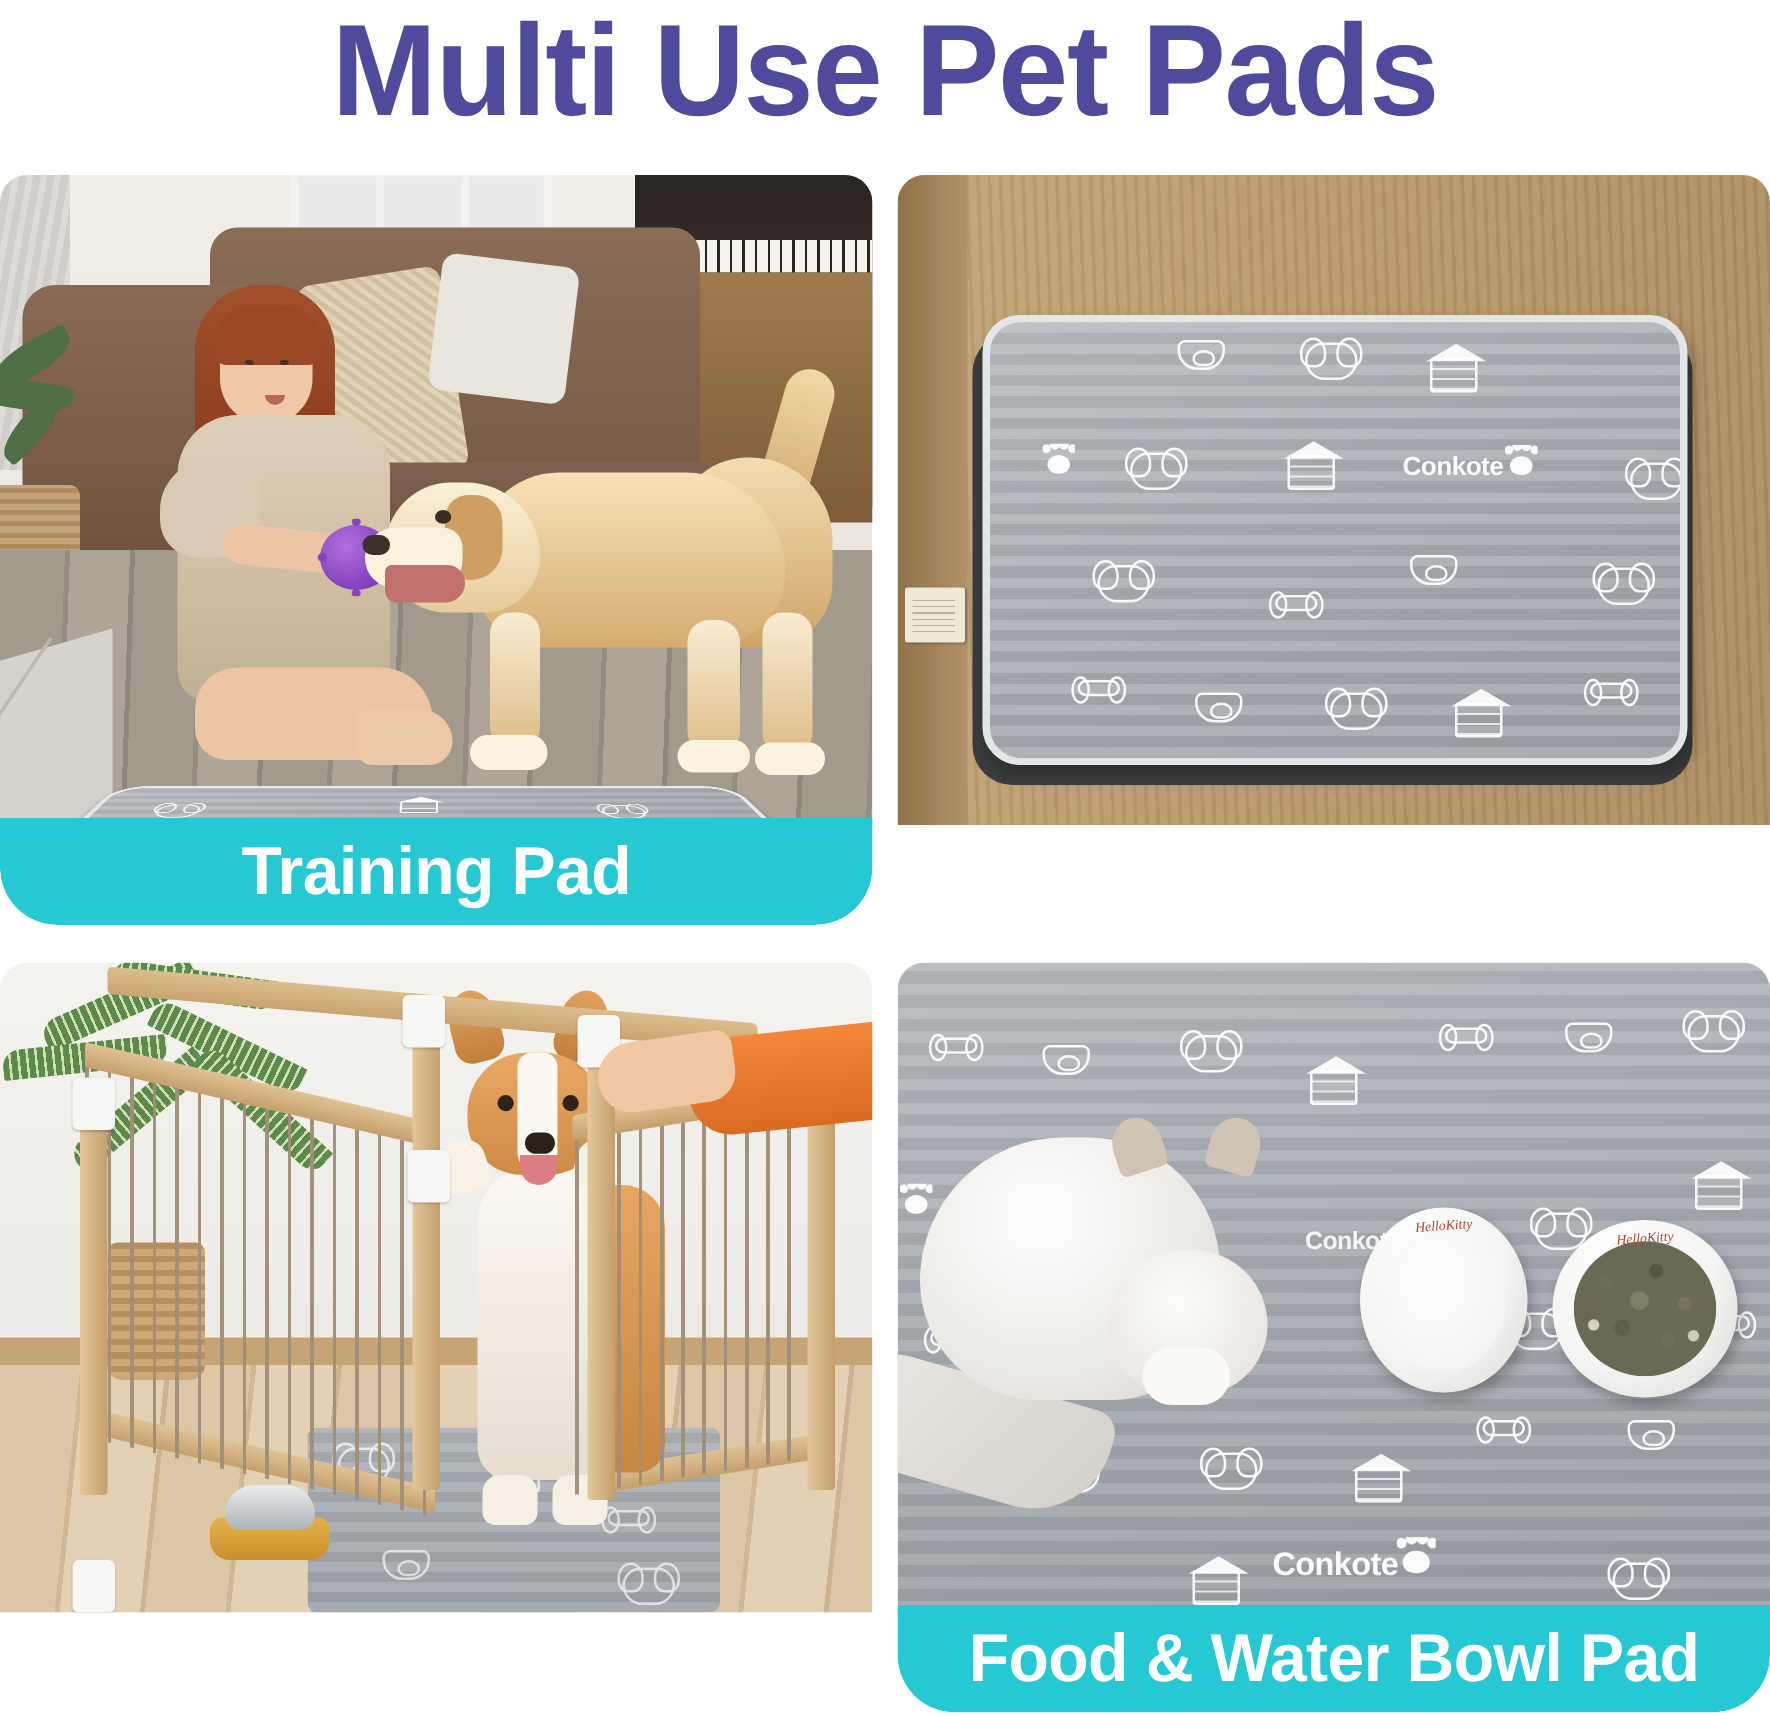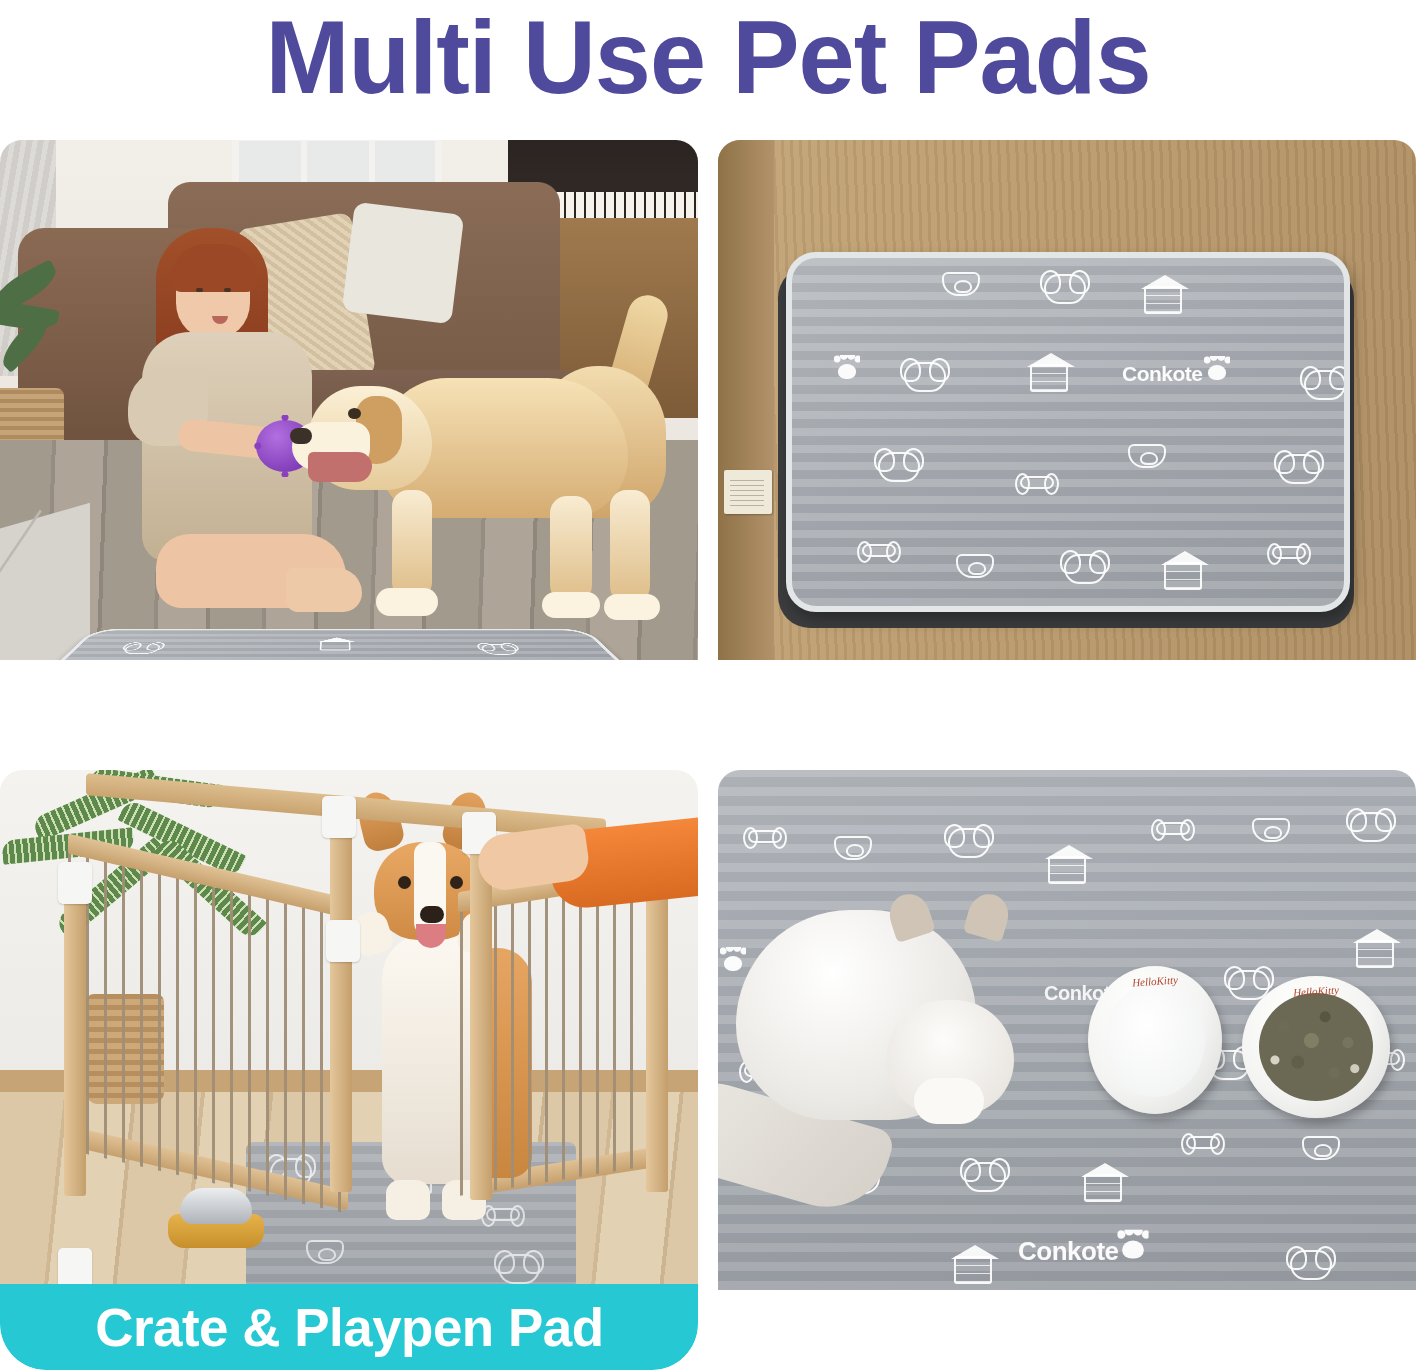--- a/index.html
+++ b/index.html
@@ -693,20 +693,23 @@
         <div class="d-paw" style="left:312px; top:254px; width:56px; height:26px;"></div>
         <div class="d-head"></div>
         <div class="d-ear"></div>
         <div class="d-snout"></div>
         <div class="d-mouth"></div>
         <div class="d-nose"></div>
         <div class="d-eye"></div>
       </div>
     </div>
 
+    <div class="caption-bar">
+      <span class="caption-text">Training Pad</span>
+    </div>
   </div>
 
   <div class="card" id="card-1">
     <div class="photo">
       <div class="p2-wood"></div>
       <div class="p2-darkedge"></div>
       <div class="p2-tag"></div>
 
       <div class="p2-pad-under"></div>
       <div class="p2-pad pad-surface">
@@ -808,23 +811,20 @@
         <div class="p3-bowl-base"></div>
         <div class="p3-bowl-metal"></div>
       </div>
 
       <div class="p3-arm">
         <div class="p3-sleeve"></div>
         <div class="p3-hand"></div>
       </div>
     </div>
 
-    <div class="caption-bar">
-      <span class="caption-text">Crate &amp; Playpen Pad</span>
-    </div>
   </div>
 
   <div class="card" id="card-3">
     <div class="photo">
       <div class="p4-pad pad-surface"></div>
 
       <div class="motif m-bone" style="left:30px;  top:60px;"></div>
       <div class="motif m-bowl" style="left:116px; top:66px;"></div>
       <div class="motif m-dogface" style="left:230px; top:58px;"></div>
       <div class="motif m-house" style="left:330px; top:86px;"></div>
@@ -872,15 +872,18 @@
         <div class="bowl-inner bowl-milk"></div>
         <div class="bowl-script">HelloKitty</div>
       </div>
 
       <div class="bowl" style="left:524px; top:206px; width:148px; height:142px;">
         <div class="bowl-inner bowl-food"></div>
         <div class="bowl-script">HelloKitty</div>
       </div>
     </div>
 
+    <div class="caption-bar">
+      <span class="caption-text">Food &amp; Water Bowl Pad</span>
+    </div>
   </div>
 
 </div>
 
 </body></html>

